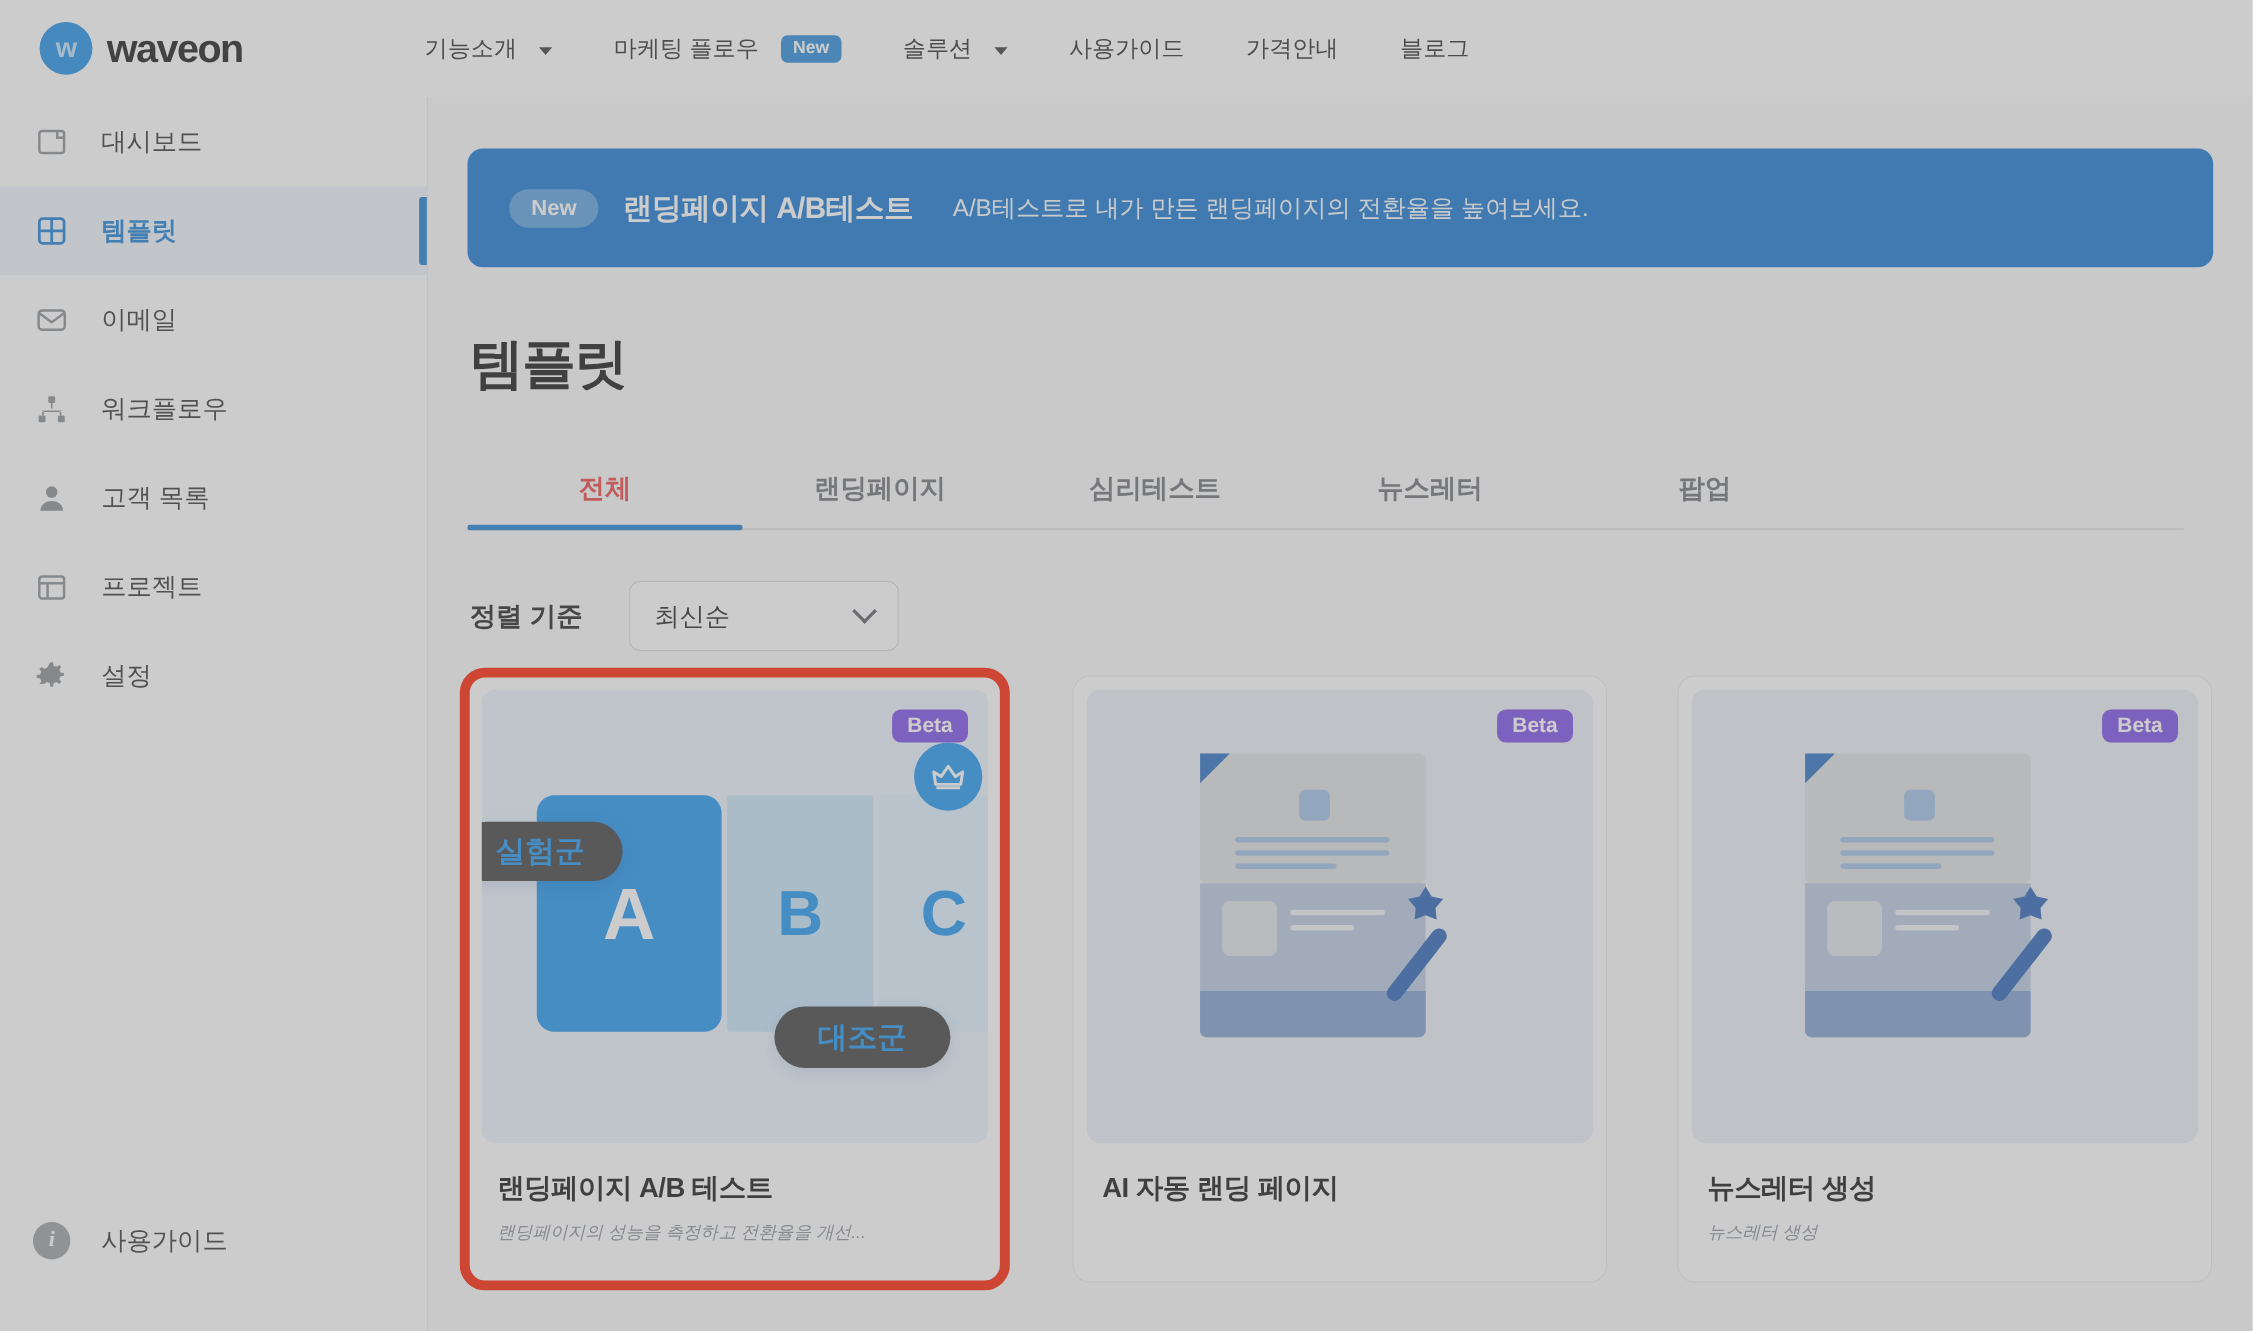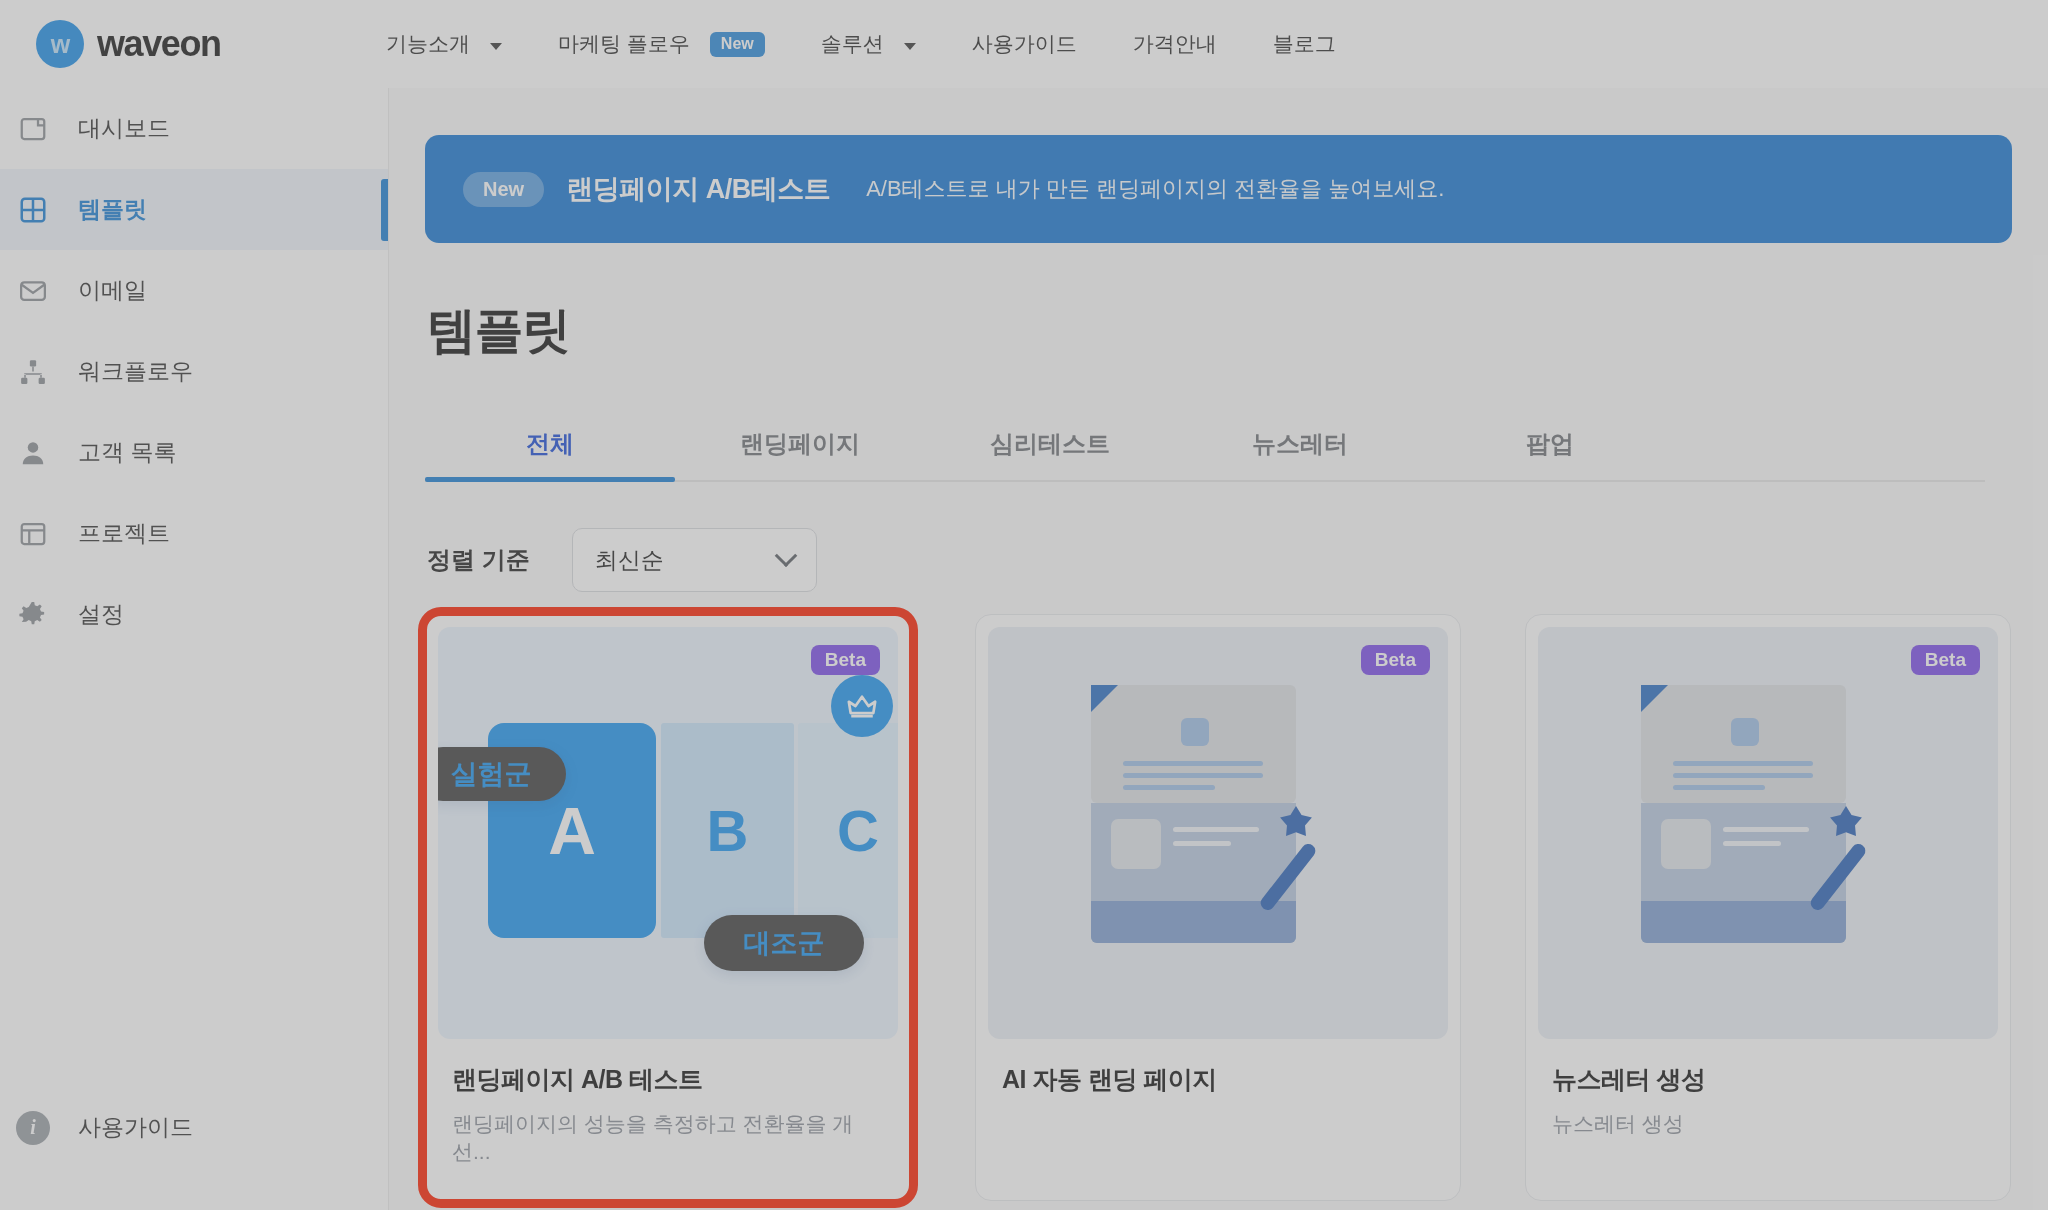--- a/index.html
+++ b/index.html
@@ -70,21 +70,21 @@
     position: absolute; top: 88px; left: 0;
     width: 389px; height: 1122px;
     background: #ffffff;
     border-right: 1px solid #ececec;
     z-index: 20;
   }
   .side-item {
     position: relative;
     height: 81px;
     display: flex; align-items: center;
-    padding-left: 16px; gap: 28px;
+    padding-left: 30px; gap: 28px;
     cursor: pointer;
     font-size: 23px; color: #333333; font-weight: 500;
   }
   .side-item.active { background: #eef4fb; color: #1b7fd4; font-weight: 700; }
   .side-item.active .accent {
     position: absolute; right: 0; top: 10px;
     width: 7px; height: 62px; background: #1b7fd4;
     border-radius: 3px 0 0 3px;
   }
   .side-icon {
@@ -140,21 +140,21 @@
     margin: 52px 0 0 36px;
     display: flex; align-items: flex-end;
     border-bottom: 2px solid #e6e6e6;
     width: 1560px; height: 66px;
   }
   .tab {
     width: 250px; text-align: center;
     font-size: 24px; font-weight: 700; color: #6e7277;
     padding-bottom: 20px; cursor: pointer; position: relative;
   }
-  .tab.active { color: #1d4ed8; }
+  .tab.active { color: #ef4444; }
   .tab.active::after {
     content: ""; position: absolute;
     left: 0; right: 0; bottom: -2px;
     height: 5px; background: #1b7fd4; border-radius: 2px;
   }
 
   .sortrow {
     margin: 46px 4px 0 38px;
     display: flex; align-items: center; gap: 42px;
   }
@@ -217,21 +217,21 @@
     width: 62px; height: 62px; border-radius: 50%;
     background: #1e96f0;
     display: flex; align-items: center; justify-content: center;
     z-index: 3;
   }
   .card-body { padding: 24px 26px 34px 26px; }
   .card-title {
     font-size: 25px; font-weight: 800; color: #141414;
     letter-spacing: -0.5px; margin-bottom: 14px;
   }
-  .card-desc { font-size: 21px; color: #8a9099; font-weight: 500; }
+  .card-desc { font-size: 16px; color: #8a9099; font-weight: 500; font-style: italic; }
 
   
   .ab-stage { position: absolute; inset: 0; }
   .ab-a {
     position: absolute; left: 50px; top: 96px;
     width: 168px; height: 215px;
     background: #1e96f0; border-radius: 16px;
     display: flex; align-items: center; justify-content: center;
     color: #ffffff; font-size: 66px; font-weight: 800;
   }

